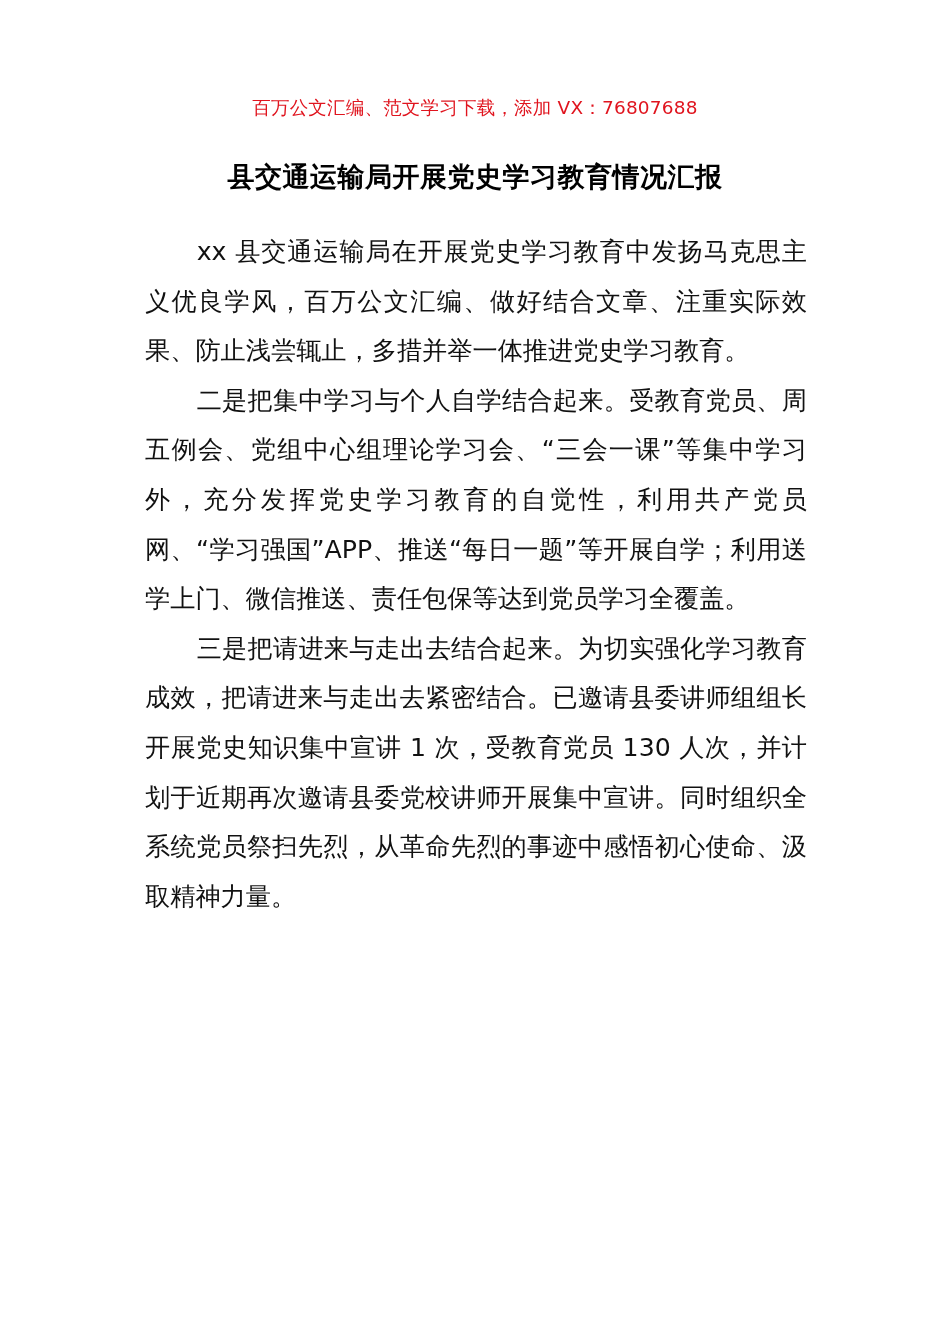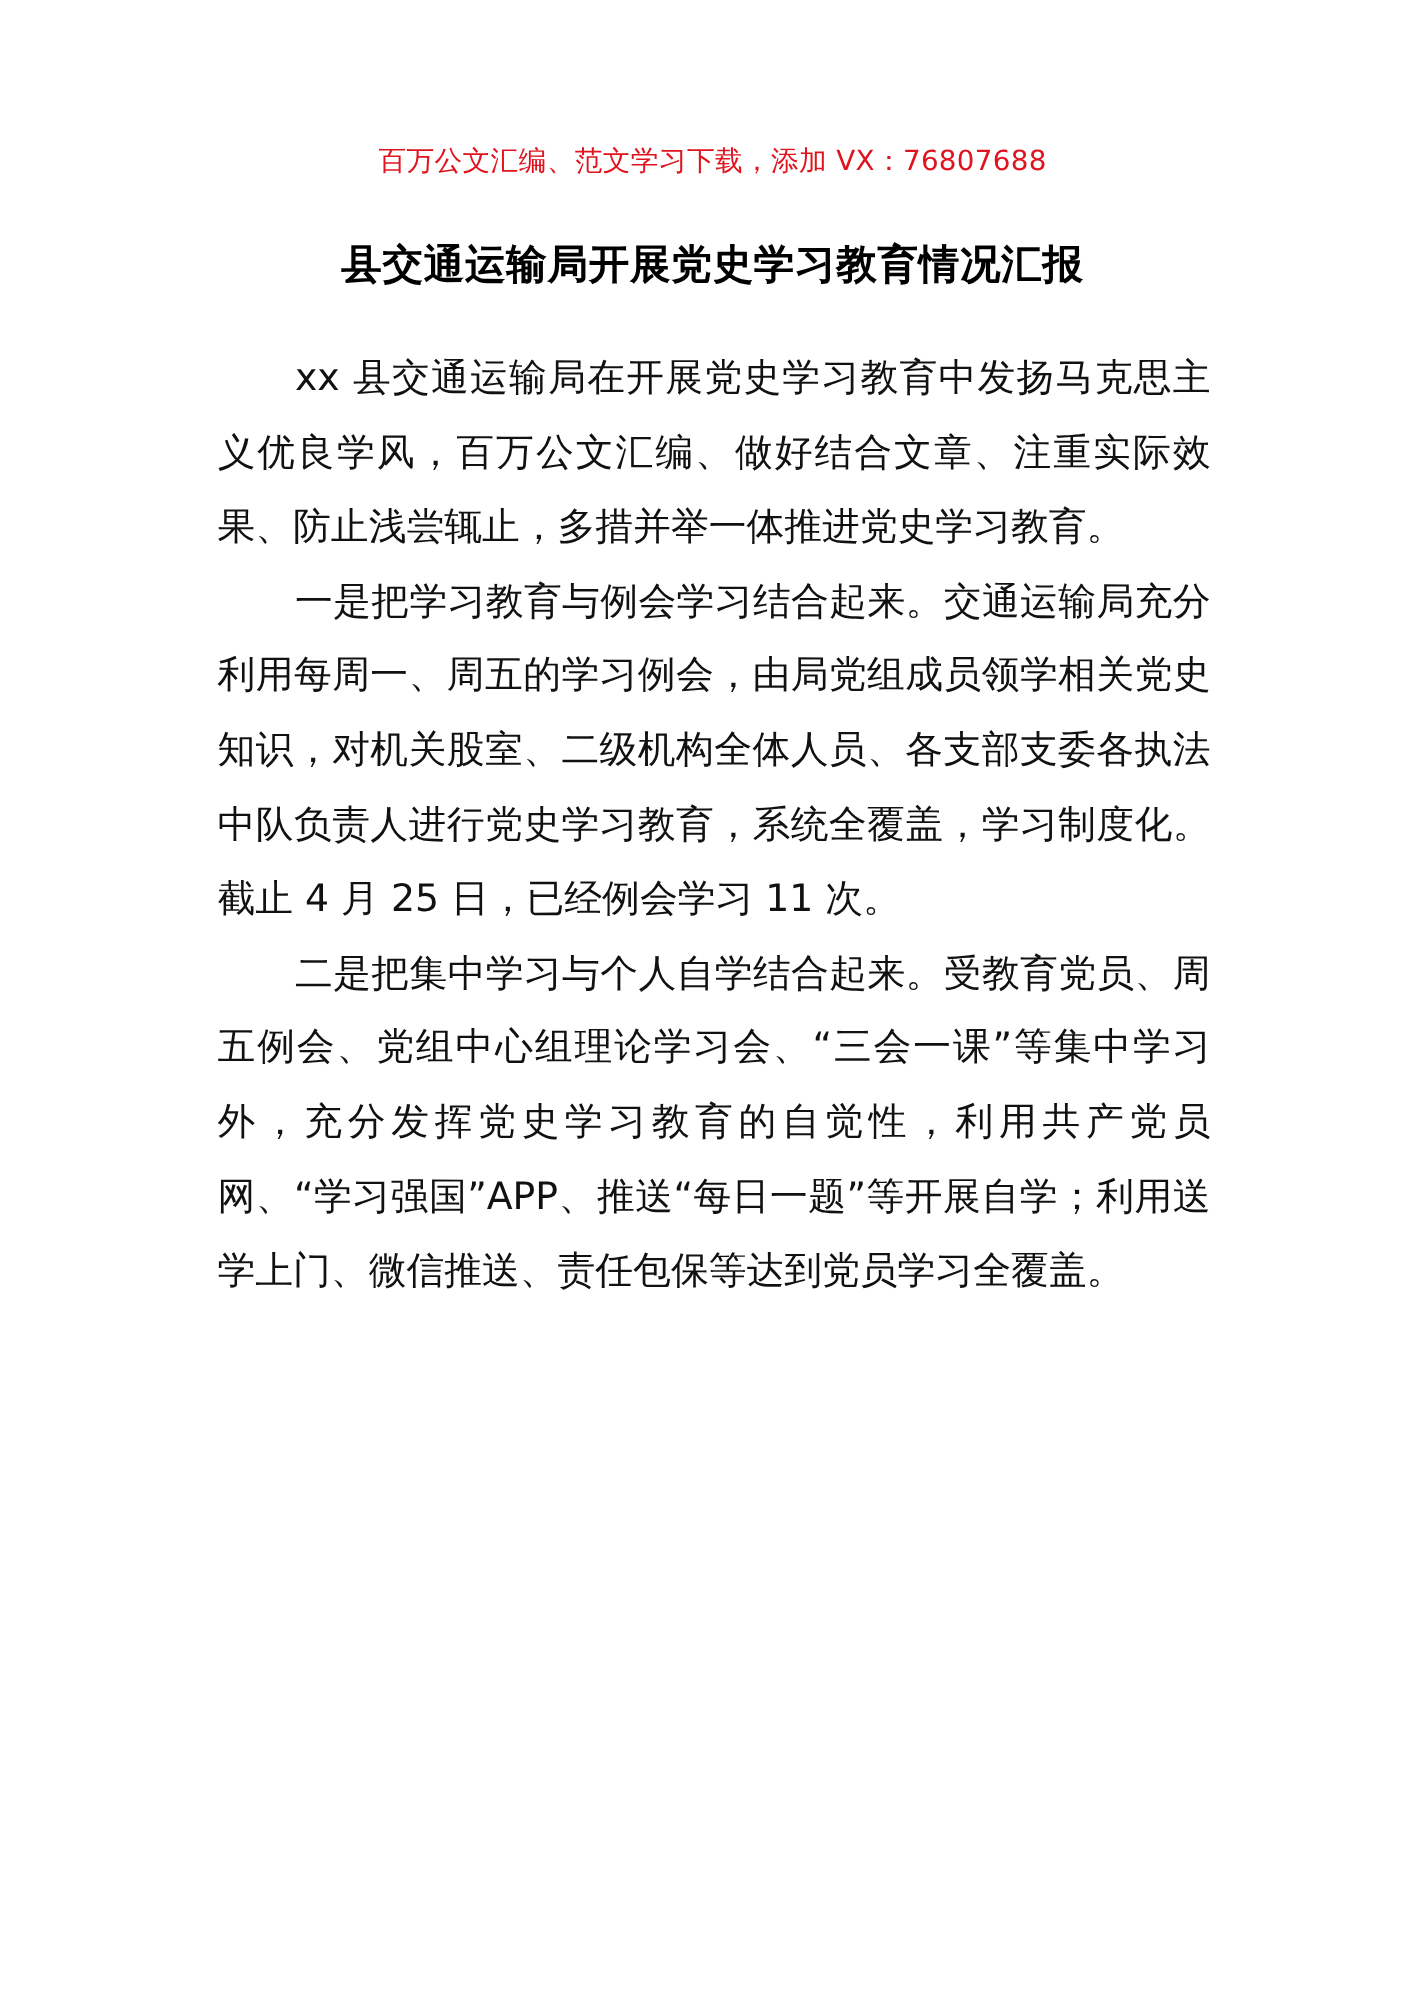--- a/index.html
+++ b/index.html
@@ -59,15 +59,15 @@
   </style>
 </head>
 <body>
 
 <div class="watermark-header">百万公文汇编、范文学习下载，添加 VX：76807688</div>
 
 <h1 class="doc-title">县交通运输局开展党史学习教育情况汇报</h1>
 
 <div class="doc-body">
   <p class="para">xx 县交通运输局在开展党史学习教育中发扬马克思主义优良学风，百万公文汇编、做好结合文章、注重实际效果、防止浅尝辄止，多措并举一体推进党史学习教育。</p>
-  <p class="para">一是把学习教育与例会学习结合起来。交通运输局充分利用每周一、周五的学习例会，由局党组成员领学相关党史知识，对机关股室、二级机构全体人员、各支部支委各执法中队负责人进行党史学习教育，系统全覆盖，学习制度化。截止 4 月 25 日，已经例会学习 11 次。</p>
   <p class="para">二是把集中学习与个人自学结合起来。受教育党员、周五例会、党组中心组理论学习会、“三会一课”等集中学习外，充分发挥党史学习教育的自觉性，利用共产党员网、“学习强国”APP、推送“每日一题”等开展自学；利用送学上门、微信推送、责任包保等达到党员学习全覆盖。</p>
+  <p class="para">三是把请进来与走出去结合起来。为切实强化学习教育成效，把请进来与走出去紧密结合。已邀请县委讲师组组长开展党史知识集中宣讲 1 次，受教育党员 130 人次，并计划于近期再次邀请县委党校讲师开展集中宣讲。同时组织全系统党员祭扫先烈，从革命先烈的事迹中感悟初心使命、汲取精神力量。</p>
 </div>
 
 </body></html>

